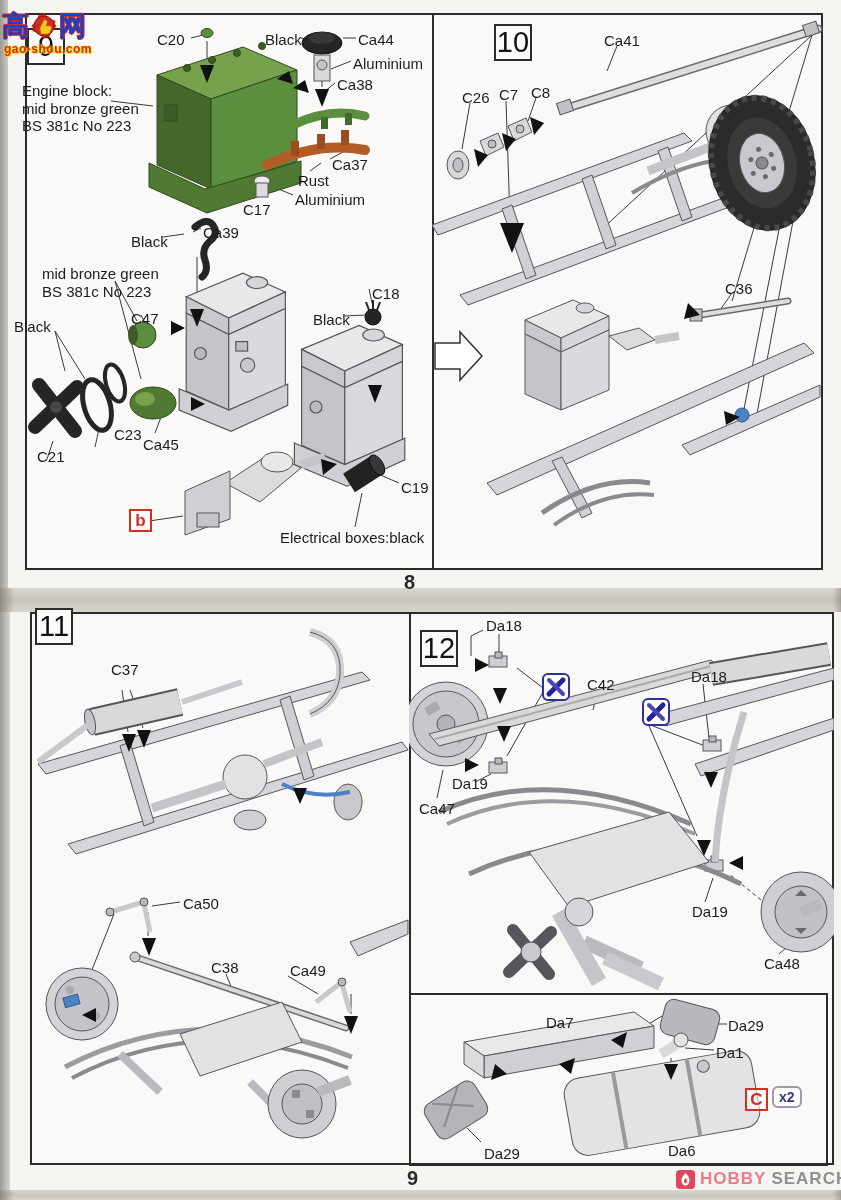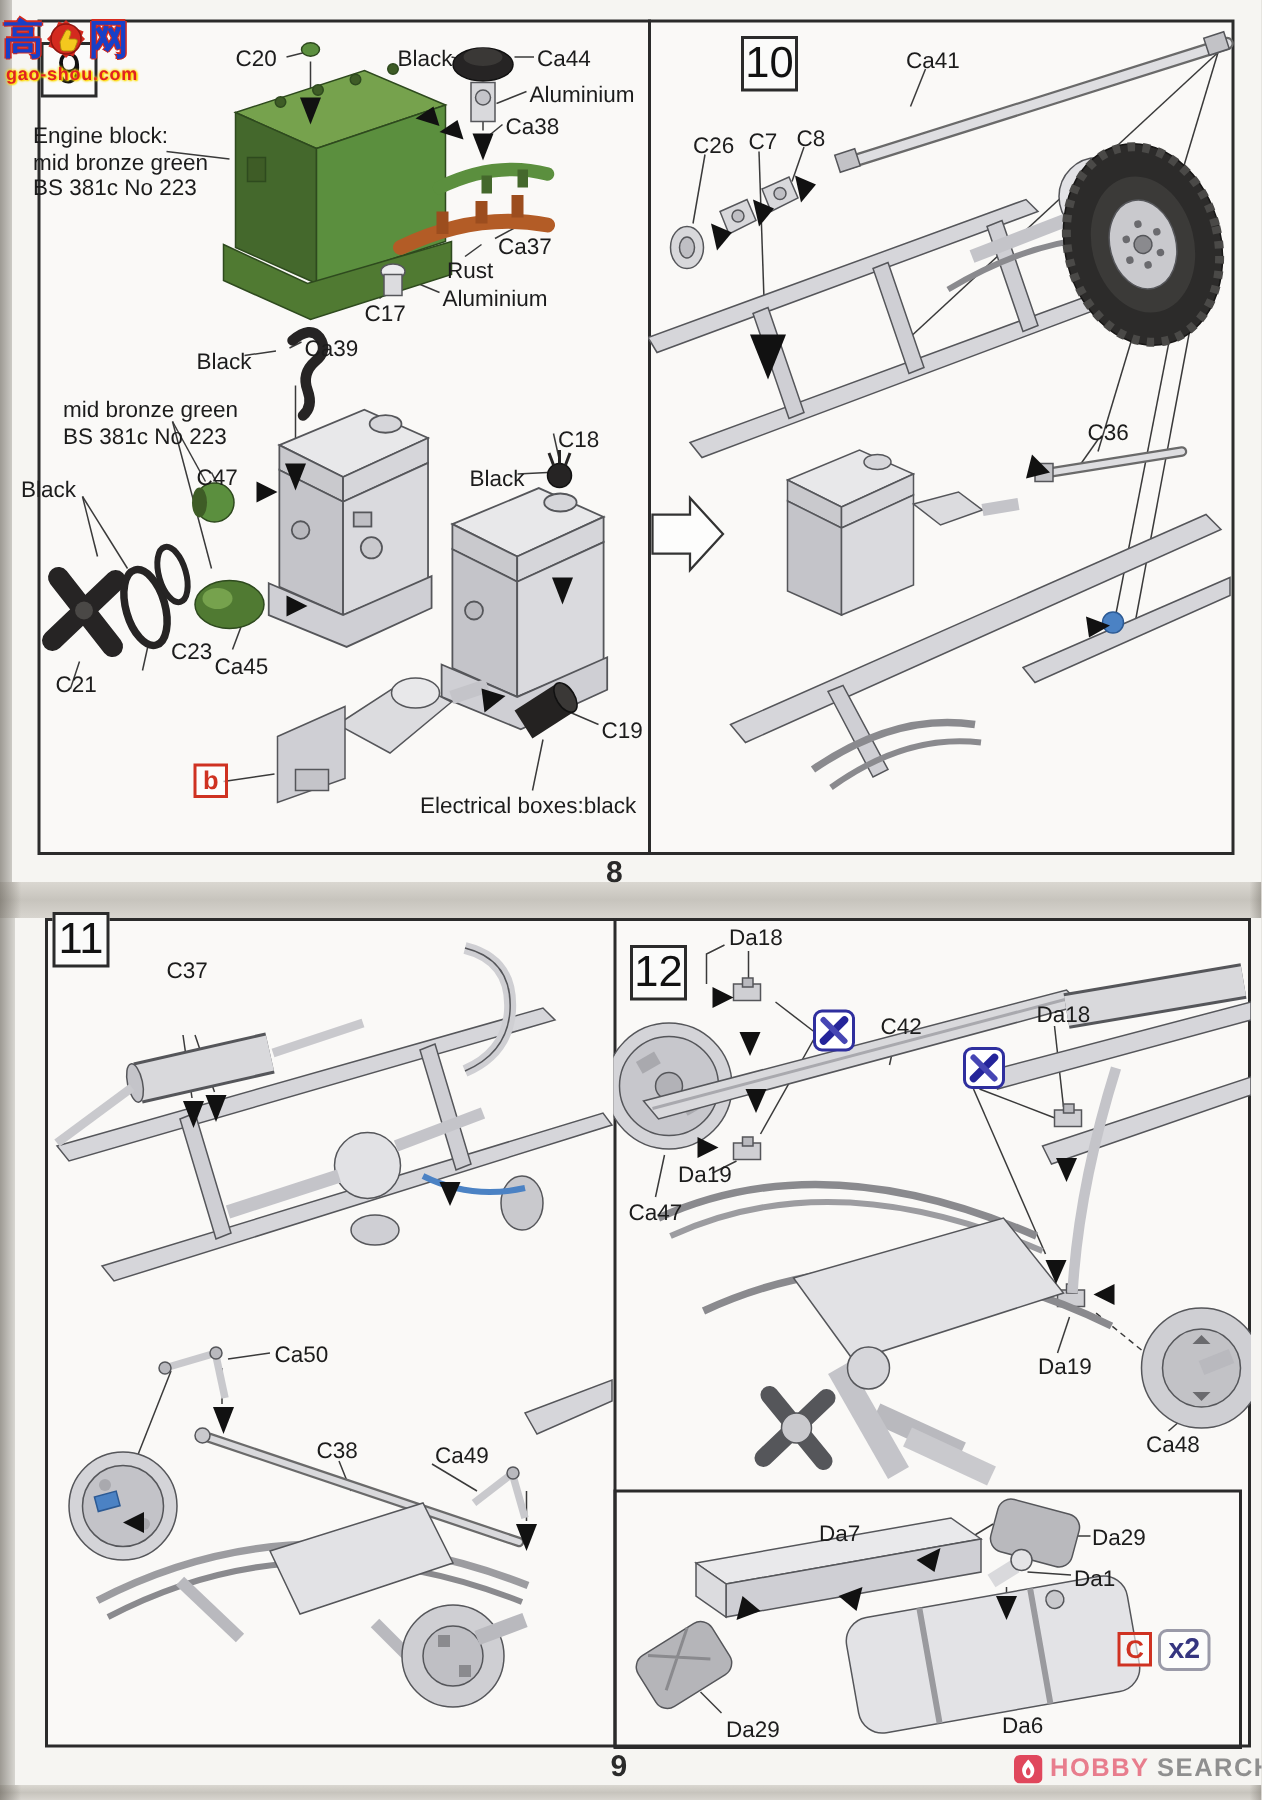--- a/index.html
+++ b/index.html
@@ -11,21 +11,21 @@
   .page{position:absolute;background:#f6f5f2;}
   .panel{position:absolute;border:2px solid #2b2b2b;background:#faf9f7;box-sizing:border-box;}
   .vdiv{position:absolute;border-left:2px solid #2b2b2b;}
   .stepbox{position:absolute;width:38px;height:37px;border:2px solid #2b2b2b;background:#fbfbfa;
            display:flex;align-items:center;justify-content:center;font-size:29px;color:#111;box-sizing:border-box;}
   .lbl{position:absolute;font-size:15px;line-height:1.18;color:#1c1c1c;white-space:nowrap;}
   .pagenum{position:absolute;font-size:20px;font-weight:bold;color:#2a2a2a;}
   .refbox{position:absolute;width:23px;height:23px;border:2px solid #cf3222;color:#cf3222;font-weight:bold;
           font-size:17px;display:flex;align-items:center;justify-content:center;background:rgba(255,255,255,.6);box-sizing:border-box;}
   .qtybox{position:absolute;border:2px solid #9a9aa8;border-radius:6px;color:#35357f;font-weight:bold;
-          font-size:19px;padding:1px 5px;background:rgba(255,255,255,.6);}
+          font-size:14px;padding:1px 5px;background:rgba(255,255,255,.6);}
   svg.ill{position:absolute;}
   .wm{position:absolute;left:2px;top:8px;z-index:30;display:flex;align-items:center;}
   .wm-char{font-size:27px;font-weight:bold;color:#1840c8;
            text-shadow:1px 0 #d42a1f,-1px 0 #d42a1f,0 1px #d42a1f,0 -1px #d42a1f;}
   .wm-site{position:absolute;left:4px;top:42px;z-index:30;font-size:12px;font-weight:bold;color:#e02222;
            letter-spacing:.5px;text-shadow:0 0 2px #ffdd00,0 0 2px #ffdd00,1px 1px 1px #ffdd00;}
   .footer{position:absolute;left:676px;top:1169px;display:flex;align-items:center;gap:5px;}
   .brand1{font-size:17px;font-weight:bold;color:#e87d8d;letter-spacing:1px;}
   .brand2{font-size:17px;font-weight:bold;color:#8f8f8f;letter-spacing:1px;}
 </style>
@@ -564,21 +564,21 @@
   <span class="lbl" style="left:280px;top:529px;">Electrical boxes:black</span>
 
   <span class="lbl" style="left:604px;top:32px;">Ca41</span>
   <span class="lbl" style="left:462px;top:89px;">C26</span>
   <span class="lbl" style="left:499px;top:86px;">C7</span>
   <span class="lbl" style="left:531px;top:84px;">C8</span>
   <span class="lbl" style="left:725px;top:280px;">C36</span>
 
   <div class="pagenum" style="left:404px;top:571px;">8</div>
 
-  <span class="lbl" style="left:111px;top:639px;">C37</span>
+  <span class="lbl" style="left:111px;top:661px;">C37</span>
   <span class="lbl" style="left:183px;top:895px;">Ca50</span>
   <span class="lbl" style="left:211px;top:959px;">C38</span>
   <span class="lbl" style="left:290px;top:962px;">Ca49</span>
 
   <span class="lbl" style="left:486px;top:617px;">Da18</span>
   <span class="lbl" style="left:587px;top:676px;">C42</span>
   <span class="lbl" style="left:691px;top:668px;">Da18</span>
   <span class="lbl" style="left:452px;top:775px;">Da19</span>
   <span class="lbl" style="left:419px;top:800px;">Ca47</span>
   <span class="lbl" style="left:692px;top:903px;">Da19</span>

